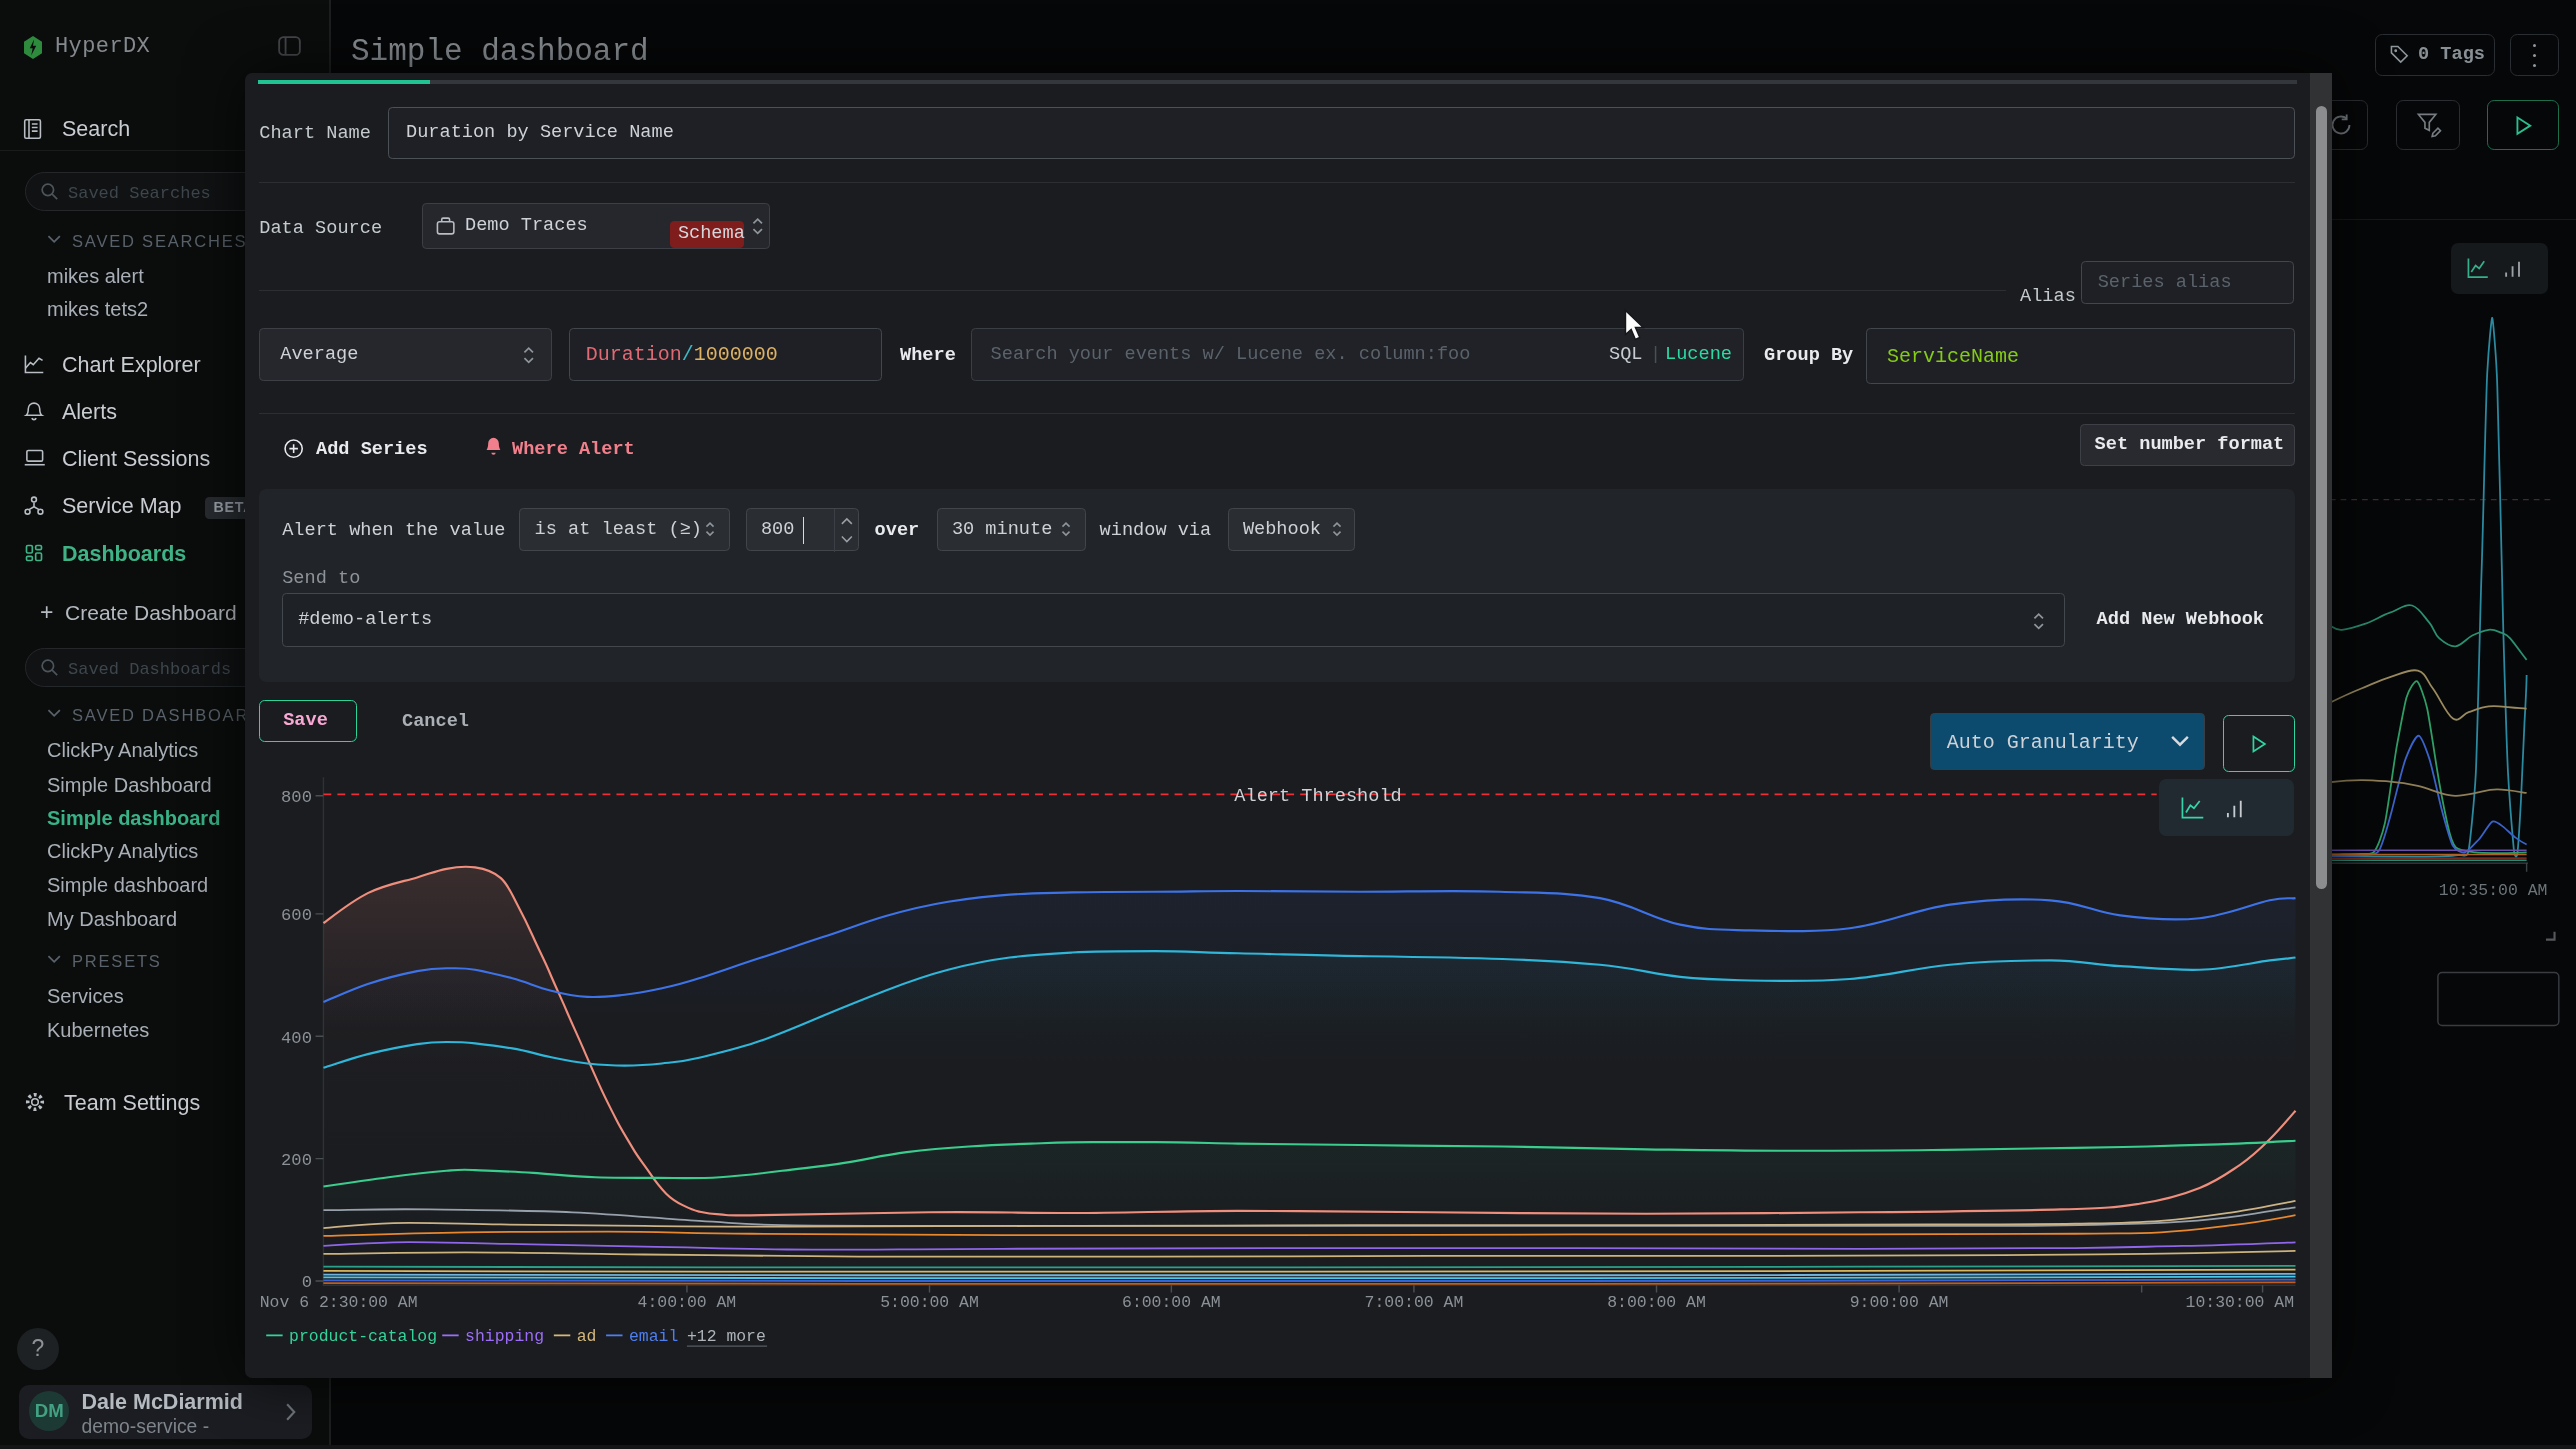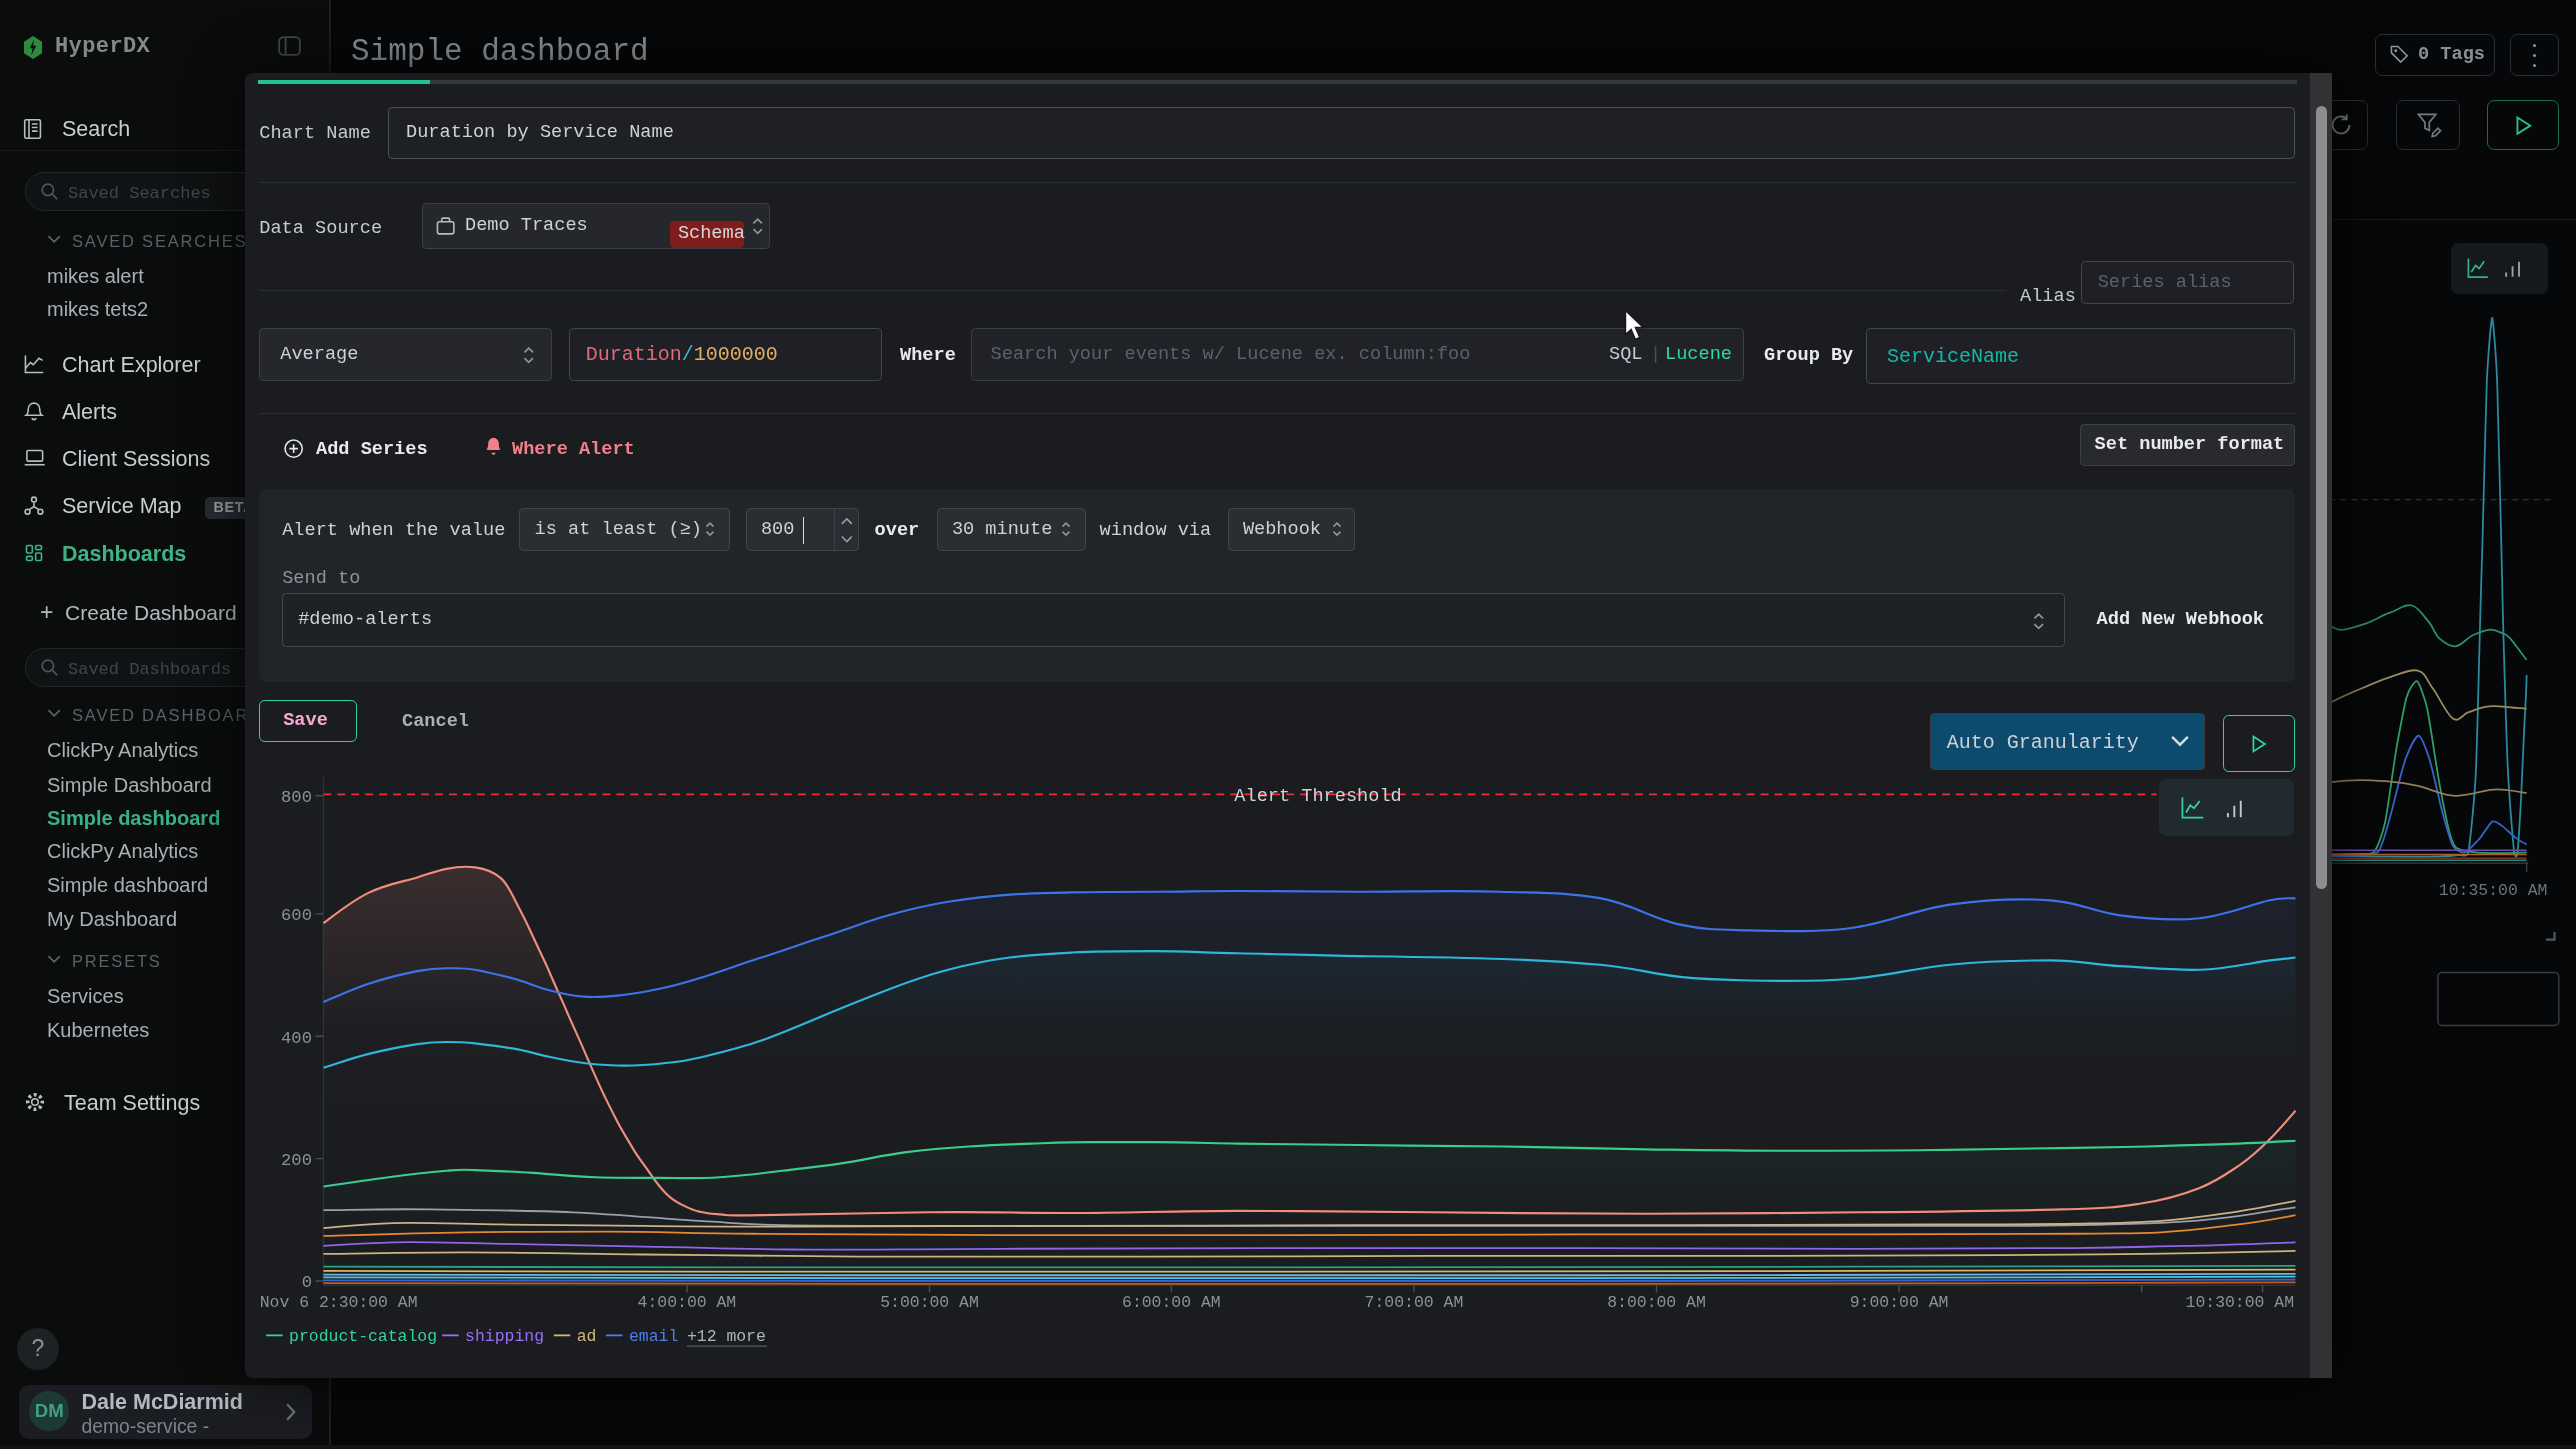--- a/index.html
+++ b/index.html
@@ -35,21 +35,21 @@
 text { font-family:"Liberation Mono", monospace; }
 </style></head>
 <body>
 <div id="vline"></div>
 
 <div id="sidebar">
   <svg class="sideicon" style="left:24px;top:36px" width="18" height="23" viewBox="0 0 25 32">
       <path d="M12.5 0 L25 8 V24 L12.5 32 L0 24 V8 Z" fill="#2e8b3d"></path>
       <path d="M14 5 L8 17 h4 l-2 10 l7 -13.5 h-4.5 Z" fill="#0b0d0d"></path>
     </svg>
-  <div class="mono" style="position:absolute;left:55px;top:34px;font-size:22px;font-weight:bold;color:#85898e;letter-spacing:0.4px">HyperDX</div>
+  <div class="mono" style="position:absolute;left:55px;top:34px;font-size:22px;font-weight:normal;color:#85898e;letter-spacing:0.4px">HyperDX</div>
 
   <svg class="sideicon" style="top:119px" width="20" height="20" viewBox="0 0 28 28" fill="none" stroke="#b9bec4" stroke-width="2.2">
       <rect x="1" y="1" width="22" height="26" rx="2"></rect>
       <path d="M7 1 V27 M11 7 h8 M11 12 h8 M11 17 h8"></path>
     </svg>
   <div class="navitem" style="top:117px">Search</div>
   <div style="position:absolute;left:0;top:150px;width:330px;height:1.4px;background:#191b1d"></div>
 
   <div style="position:absolute;left:25px;top:172px;width:279px;height:39px;background:#101213;border:1.4px solid #24282b;border-radius:20px">
     <svg style="position:absolute;left:14.3px;top:9.3px" width="18.6" height="18.6" viewBox="0 0 26 26" fill="none" stroke="#4c555c" stroke-width="2.4">
@@ -251,21 +251,21 @@
   </div>
   <div class="blbl" style="left:655px;top:272px">Where</div>
   <div class="inp" style="left:726px;top:255px;width:773px;height:53px;background:#202227;border-color:#3a3e45">
     <div class="dim" style="left:18.6px;top:15px">Search your events w/ Lucene ex. column:foo</div>
     <div class="mtxt" style="left:637px;top:15px;color:#c6ccd2">SQL</div>
     <div class="mtxt" style="left:678px;top:15px;color:#495057">|</div>
     <div class="mtxt" style="left:693px;top:15px;color:#2bd9a2">Lucene</div>
   </div>
   <div class="blbl" style="left:1519px;top:272px">Group By</div>
   <div class="inp" style="left:1621px;top:255px;width:429px;height:56px;border-color:#42464d">
-    <div class="mtxt" style="left:20px;top:15.7px;font-size:20px;color:#14b8a6">ServiceName</div>
+    <div class="mtxt" style="left:20px;top:15.7px;font-size:20px;color:#84cc16">ServiceName</div>
   </div>
   <div class="sep" style="left:13.6px;top:340px;width:2036px"></div>
 
   <svg style="left:39px;top:366px" width="19.3" height="19.3" viewBox="0 0 27 27" fill="none" stroke="#e8eaed" stroke-width="2.2">
       <circle cx="13.5" cy="13.5" r="12"></circle>
       <path d="M13.5 7.5 V19.5 M7.5 13.5 H19.5"></path>
     </svg>
   <div class="blbl" style="left:71px;top:366px">Add Series</div>
   <svg style="left:240px;top:364px" width="17" height="21.5" viewBox="0 0 24 30" fill="#f2808c">
       <path d="M12 1 a7.5 7.5 0 0 1 7.5 7.5 c0 7 2.5 9.5 2.5 9.5 H2 c0 0 2.5-2.5 2.5-9.5 A7.5 7.5 0 0 1 12 1 Z"></path>

